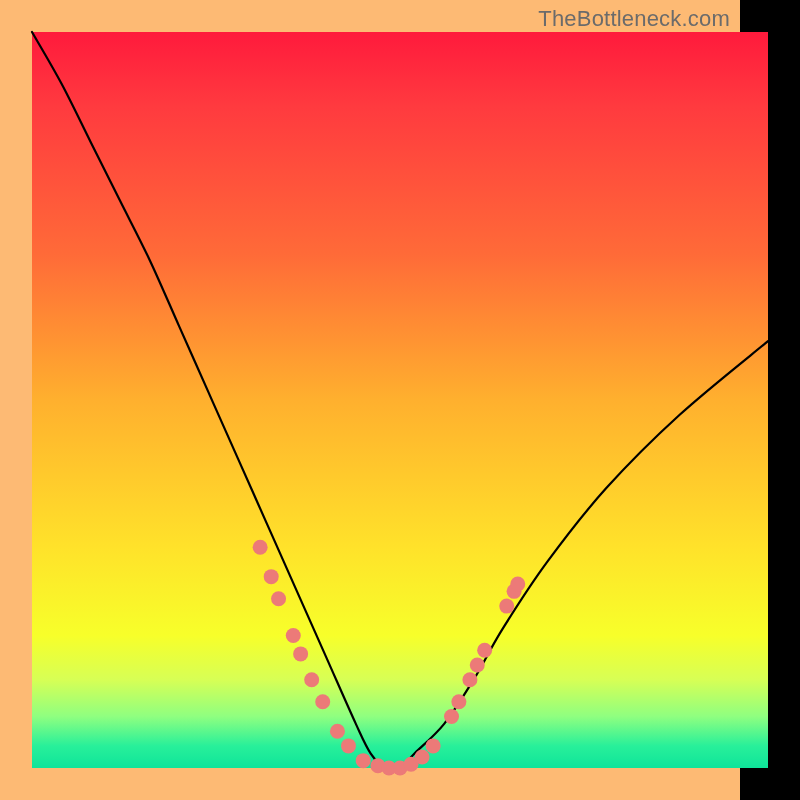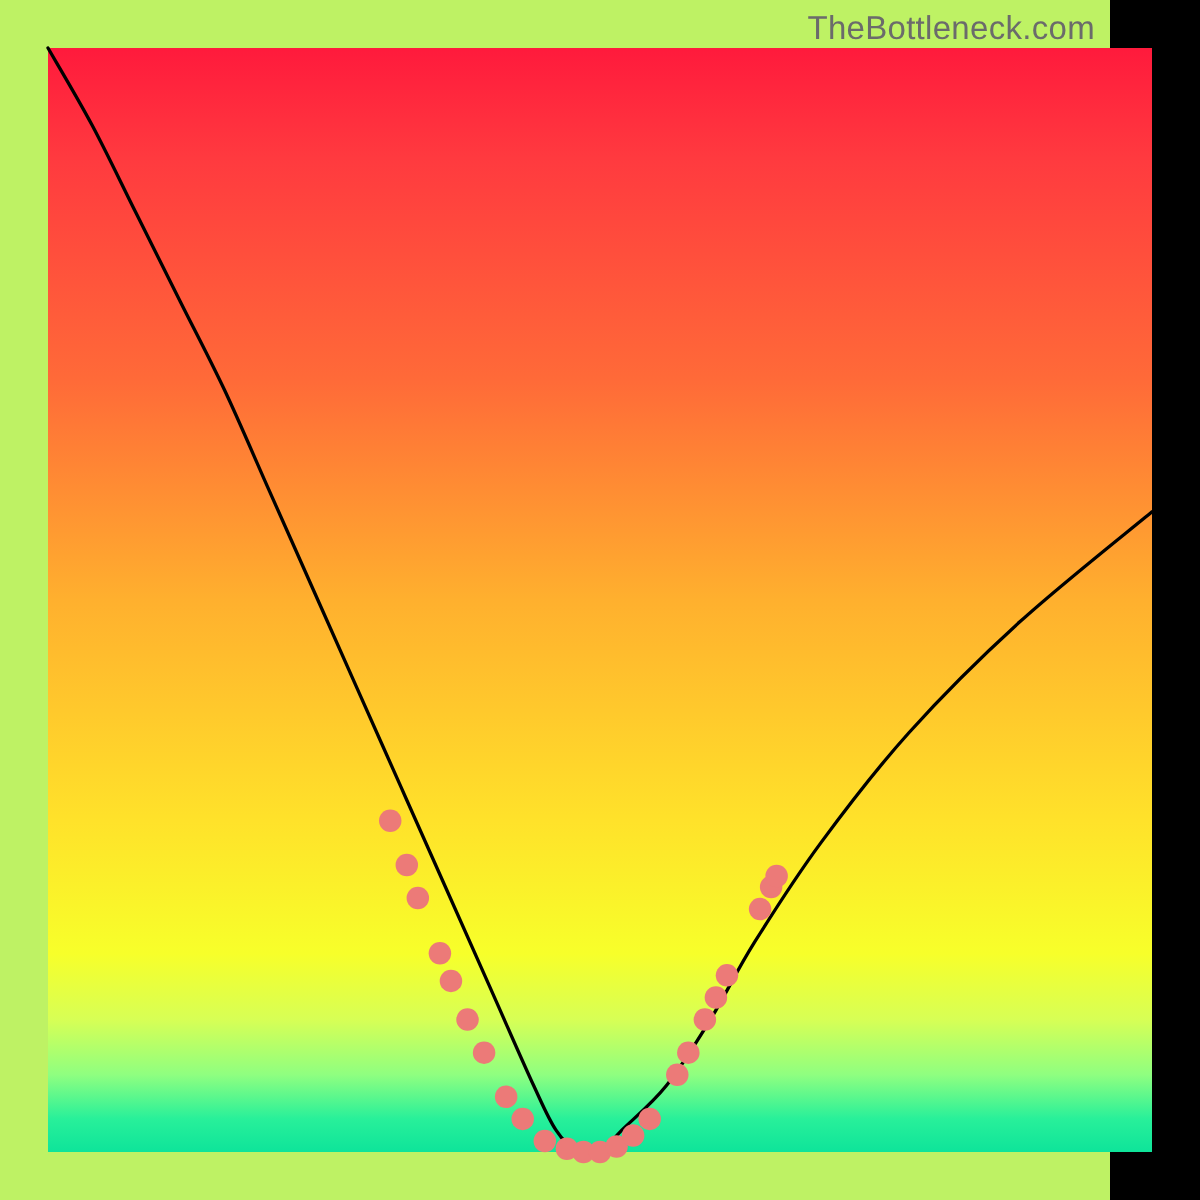--- a/index.html
+++ b/index.html
@@ -10,21 +10,21 @@
     background: #000;
     overflow: hidden;
     font-family: Arial, Helvetica, sans-serif;
   }
   .frame {
     position: absolute;
     left: 0;
     top: 0;
     width: 740px;
     height: 800px;
-    background: #bef264;
+    background: #fdba74;
   }
   .plot-area {
     position: absolute;
     left: 32px;
     top: 32px;
     width: 736px;
     height: 736px;
     
     background: linear-gradient(
       to bottom,

